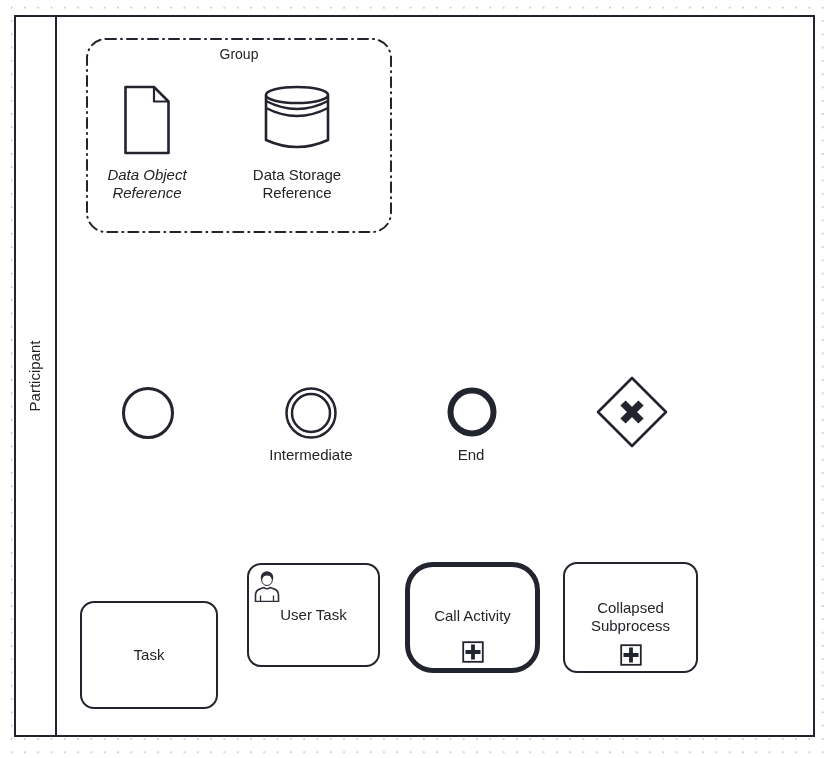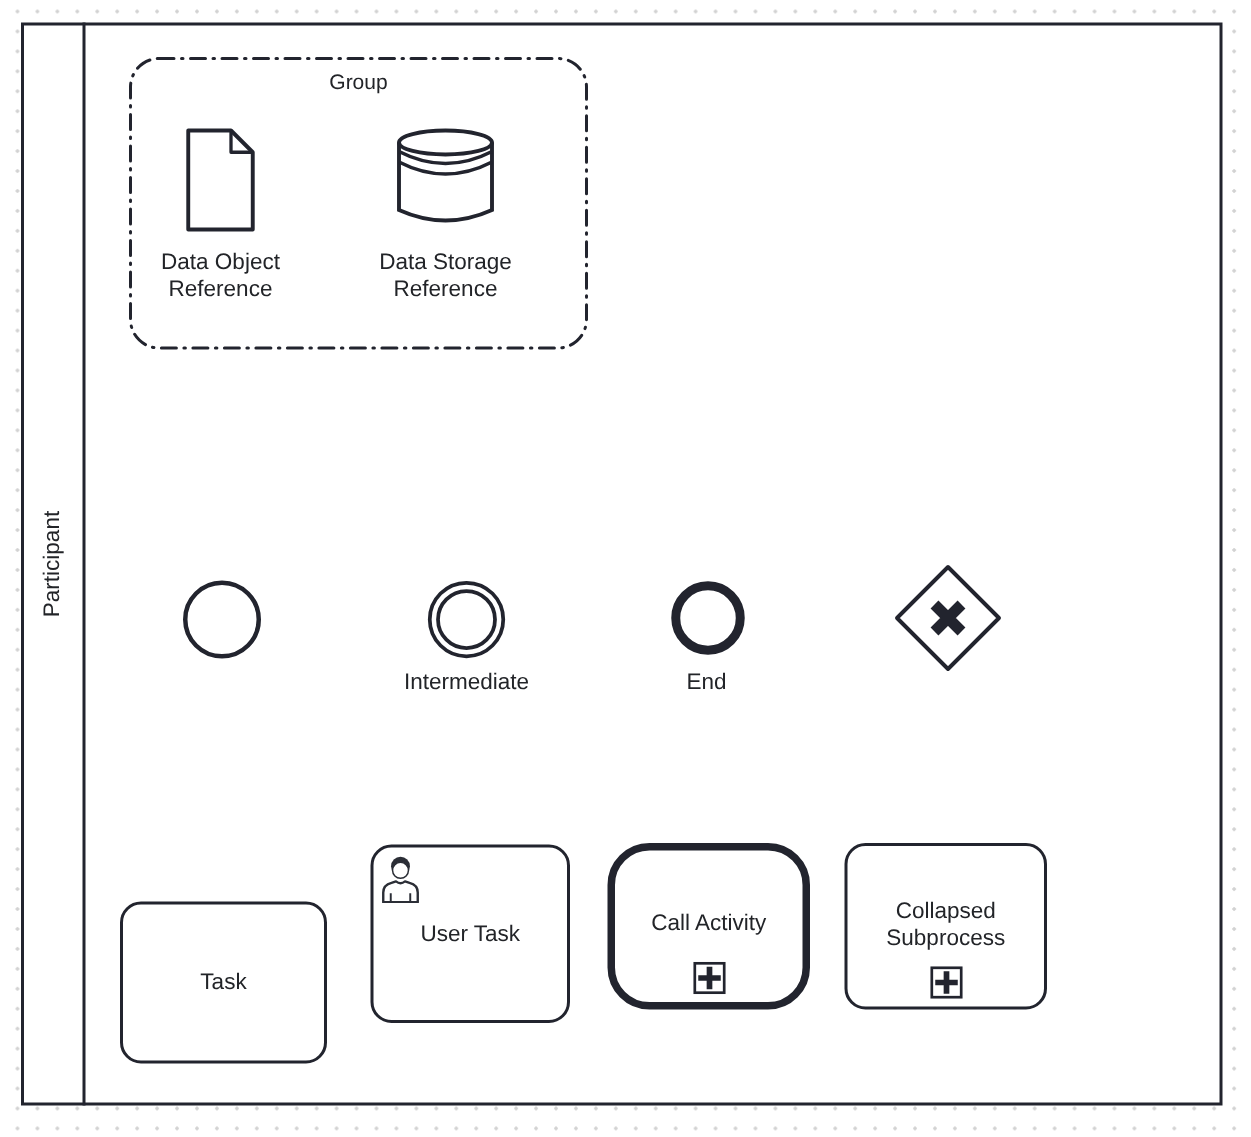--- a/index.html
+++ b/index.html
@@ -47,21 +47,21 @@
     <rect x="3" y="3" width="304" height="193" rx="19" ry="19" fill="none" stroke="#22242e" stroke-width="2" stroke-dasharray="10 5 1 5" stroke-linecap="round"></rect>
   </svg>
   <div class="abs group-label">Group</div>
 
   <div class="abs" style="left:77px;top:84px;width:140px;">
     <svg style="margin:0 auto;" width="48" height="72" viewBox="0 0 48 72">
       <path d="M2.5 3 H31 L45.5 17.5 V69 H2.5 Z" fill="#fff" stroke="#22242e" stroke-width="2.6" stroke-linejoin="round"></path>
       <path d="M31 3 V17.5 H45.5" fill="none" stroke="#22242e" stroke-width="2.2" stroke-linejoin="round"></path>
     </svg>
   </div>
-  <div class="abs ref-label" style="left:77px;">
+  <div class="abs ref-label" style="left:77px;font-style:italic;">
     <div>Data Object</div>
     <div>Reference</div>
   </div>
 
   <div class="abs" style="left:227px;top:84px;width:140px;">
     <svg style="margin:0 auto;" width="68" height="68" viewBox="0 0 68 68">
       <path d="M3 11 V56 Q34 70 65 56 V11" fill="#fff" stroke="#22242e" stroke-width="2.6"></path>
       <ellipse cx="34" cy="11" rx="31" ry="8" fill="#fff" stroke="#22242e" stroke-width="2.6"></ellipse>
       <path d="M3 17 Q34 33 65 17" fill="none" stroke="#22242e" stroke-width="2.4"></path>
       <path d="M3 24 Q34 40 65 24" fill="none" stroke="#22242e" stroke-width="2.4"></path>
@@ -89,21 +89,21 @@
 
   <svg class="abs" style="left:595px;top:375px;" width="74" height="74" viewBox="0 0 74 74">
     <polygon points="37,3 71,37 37,71 3,37" fill="#fff" stroke="#22242e" stroke-width="2.6" stroke-linejoin="round"></polygon>
     <path d="M28 28 L46 46 M46 28 L28 46" fill="none" stroke="#22242e" stroke-width="7.4"></path>
   </svg>
 
   <div class="abs task" style="left:80px;top:563px;width:138px;height:108px;margin-top:38px;">
     <span>Task</span>
   </div>
 
-  <div class="abs task" style="left:247px;top:563px;width:133px;height:119px;">
+  <div class="abs task" style="left:247px;top:563px;width:133px;height:104px;">
     <svg class="abs" style="left:5px;top:4px;" width="26" height="33" viewBox="0 0 26 33">
       <path d="M1.5 32.5 V26 Q1.5 21 7 19.6 L10 18.6 Q13 21 16 18.6 L19 19.6 Q24.5 21 24.5 26 V32.5 Z" fill="#fff" stroke="#2b2e36" stroke-width="1.6" stroke-linejoin="round"></path>
       <circle cx="13" cy="8.5" r="6.3" fill="#2b2e36"></circle>
       <circle cx="13" cy="11.2" r="5.3" fill="#fff" stroke="#2b2e36" stroke-width="1"></circle>
       <path d="M6.5 32.5 V26.5 M19.5 32.5 V26.5" stroke="#2b2e36" stroke-width="1.3"></path>
     </svg>
     <span>User Task</span>
   </div>
 
   <div class="abs task task-thick task-sub" style="left:405px;top:562px;width:135px;height:111px;">

